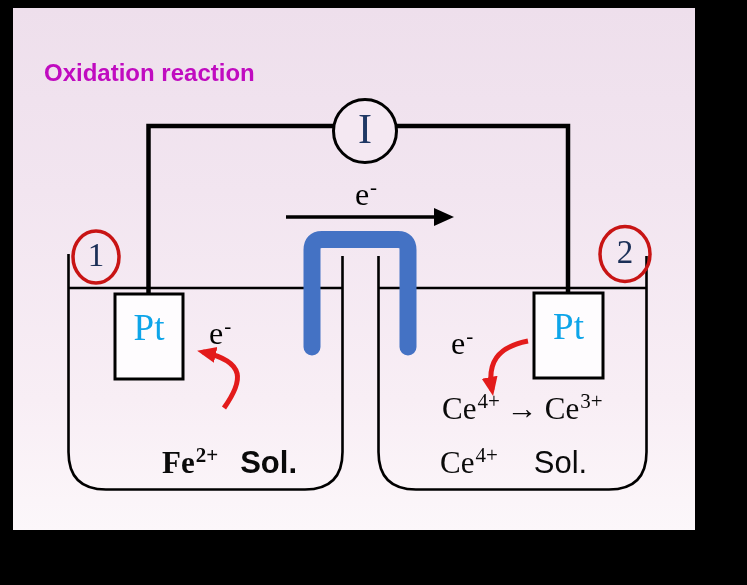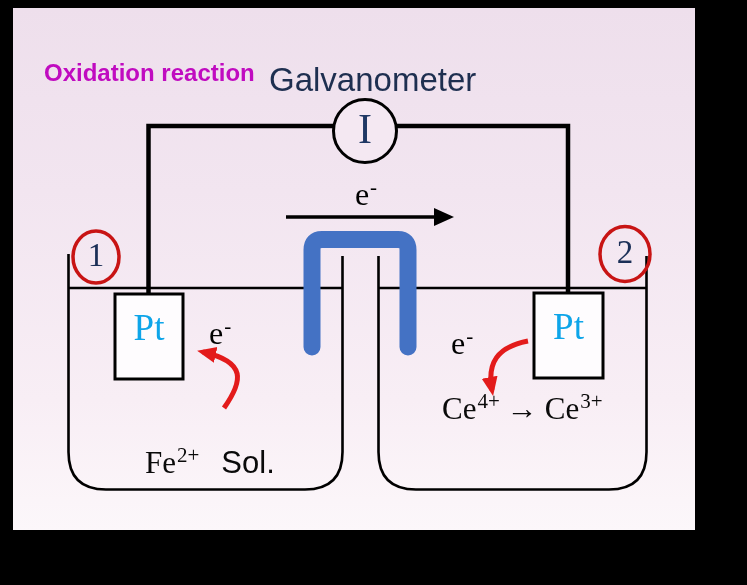--- a/index.html
+++ b/index.html
@@ -24,21 +24,21 @@
   .elabel{font-size:32px;color:#000;}
   .e-top{left:344px;top:178px;width:44px;text-align:center;}
   .e-left{left:209px;top:317px;}
   .e-right{left:451px;top:327px;}
   .pt{font-size:37px;color:#0ea5e9;text-align:center;}
   .pt1{left:115px;top:309px;width:68px;}
   .pt2{left:534px;top:308px;width:69px;}
   .rxn{font-size:31px;color:#0a0a0a;}
   .rxn1{left:148px;top:393px;}
   .rxn2{left:425px;top:393px;margin-left:17px;}
-  .sol1{left:145px;top:447px;}
+  .sol1{left:162px;top:447px;font-weight:bold;}
   .sol2{left:440px;top:447px;}
   .sup{font-size:21px;position:relative;top:-11px;margin-left:1px;}
   .arrow-gap{margin:0 7px;}
   .sol-label{font-family:"Liberation Sans",sans-serif;}
   .gap1{margin-left:22px;}
   .gap2{margin-left:36px;}
   .cellnum{font-size:33px;color:#1b2f57;text-align:center;}
   .num1{left:74px;top:239px;width:44px;}
   .num2{left:601px;top:236px;width:48px;}
   svg{position:absolute;left:0;top:0;}
@@ -75,31 +75,31 @@
     <polygon points="434,208 454,217 434,226" fill="#000"></polygon>
 
     <path d="M224 408 C 243 381 247 362 203 352" stroke="#e31b1b" stroke-width="5" fill="none" marker-end="url(#rah)"></path>
     <path d="M528 341 C 497 347 487 363 492 390" stroke="#e31b1b" stroke-width="5" fill="none" marker-end="url(#rah)"></path>
 
     <ellipse cx="96" cy="257" rx="23" ry="26" stroke="#c81414" stroke-width="3.5" fill="none"></ellipse>
     <ellipse cx="625" cy="254" rx="25" ry="27.5" stroke="#c81414" stroke-width="3.5" fill="none"></ellipse>
   </svg>
 
   <div class="abs hdr hdr-ox">Oxidation reaction</div>
-  <div class="abs row2 galv">Galvanometer</div>
 
   <div class="abs serif gsym">I</div>
 
   <div class="abs serif elabel e-top"><span>e</span><span class="sup">-</span></div>
 
   <div class="abs serif cellnum num1">1</div>
   <div class="abs serif cellnum num2">2</div>
 
   <div class="abs serif pt pt1">Pt</div>
   <div class="abs serif pt pt2">Pt</div>
 
   <div class="abs serif elabel e-left"><span>e</span><span class="sup">-</span></div>
   <div class="abs serif elabel e-right"><span>e</span><span class="sup">-</span></div>
 
   <div class="abs serif rxn rxn2"><span>Ce</span><span class="sup">4+</span><span class="arrow-gap">→</span><span>Ce</span><span class="sup">3+</span></div>
 
   <div class="abs serif rxn sol1"><span>Fe</span><span class="sup">2+</span><span class="sol-label gap1">Sol.</span></div>
+  <div class="abs serif rxn sol2"><span>Ce</span><span class="sup">4+</span><span class="sol-label gap2">Sol.</span></div>
 </div>
 
 </body></html>

